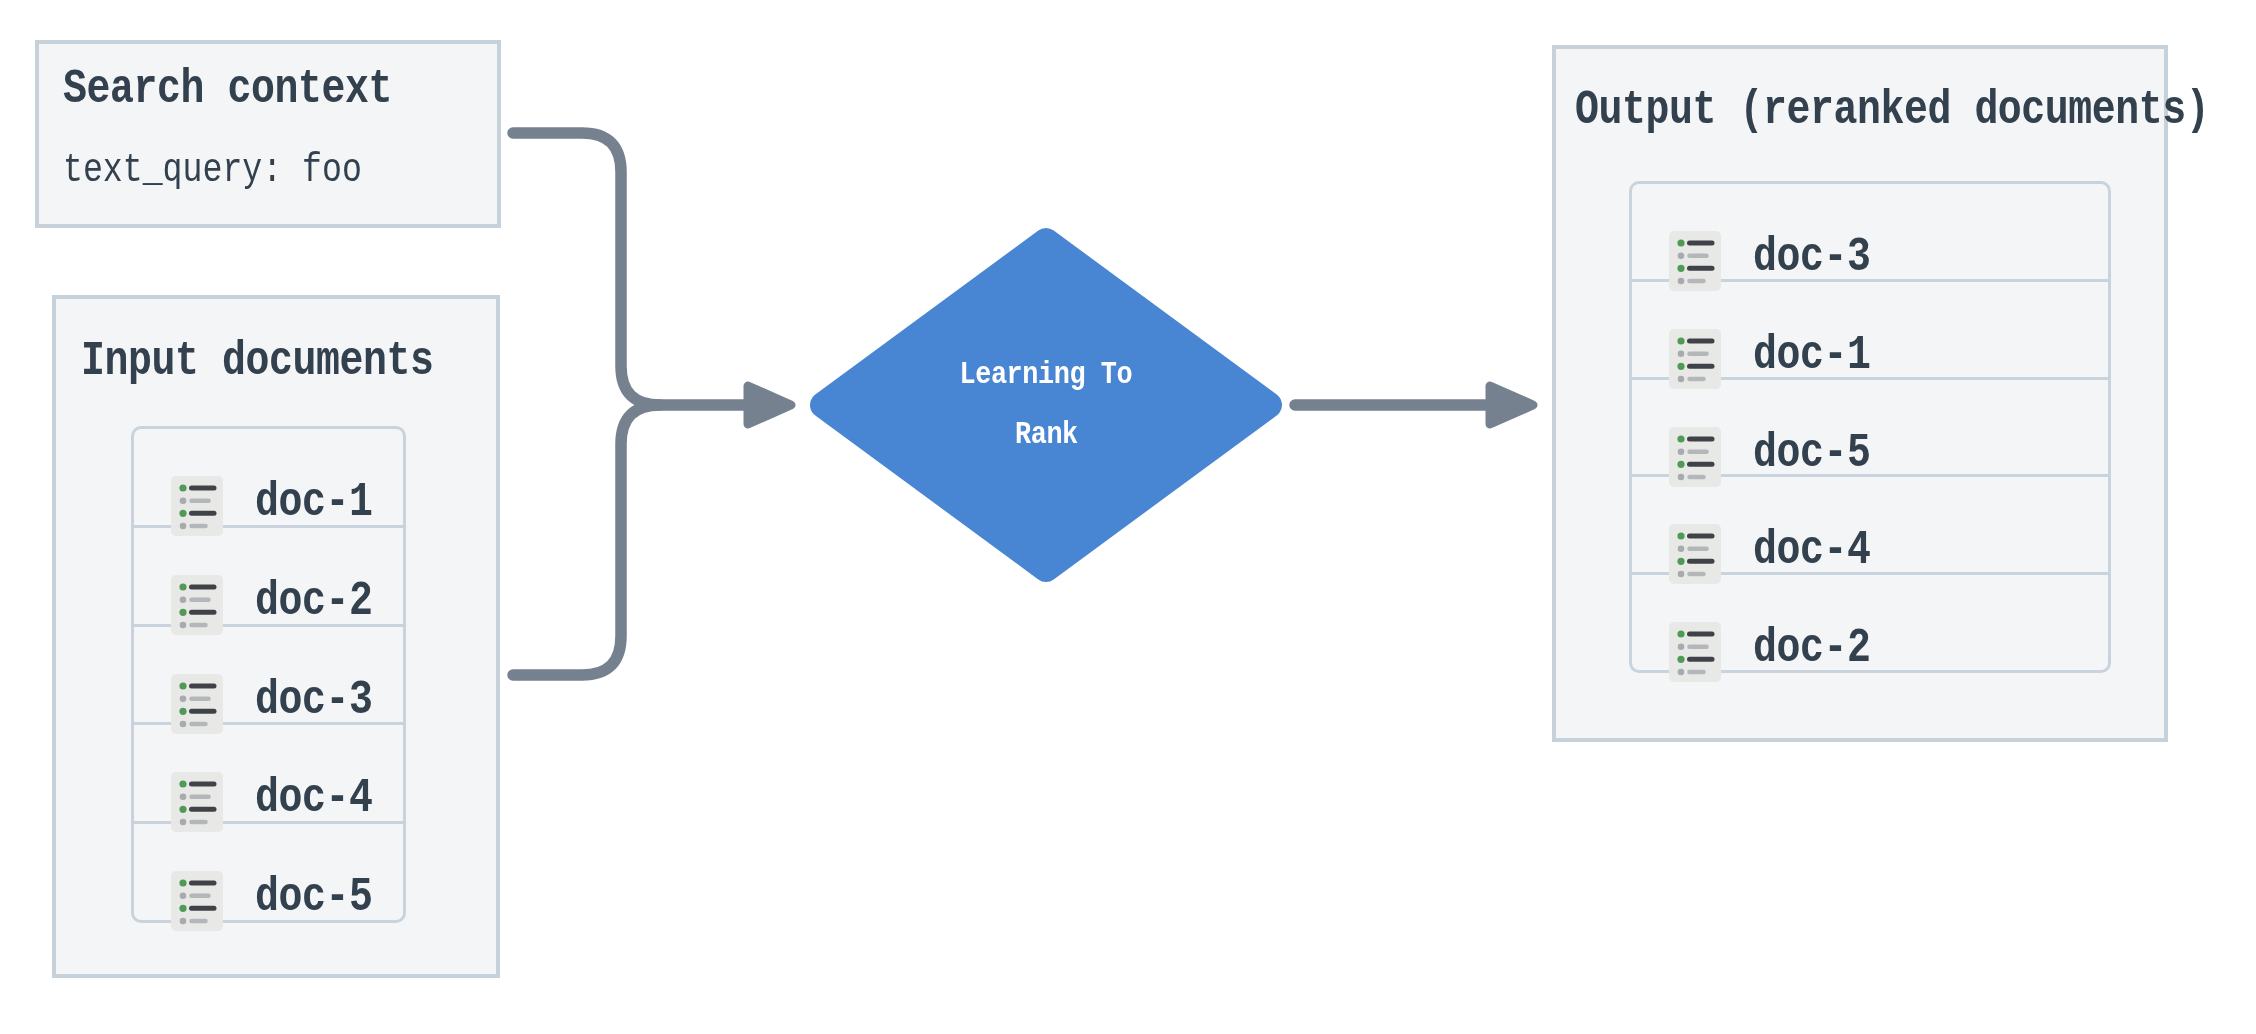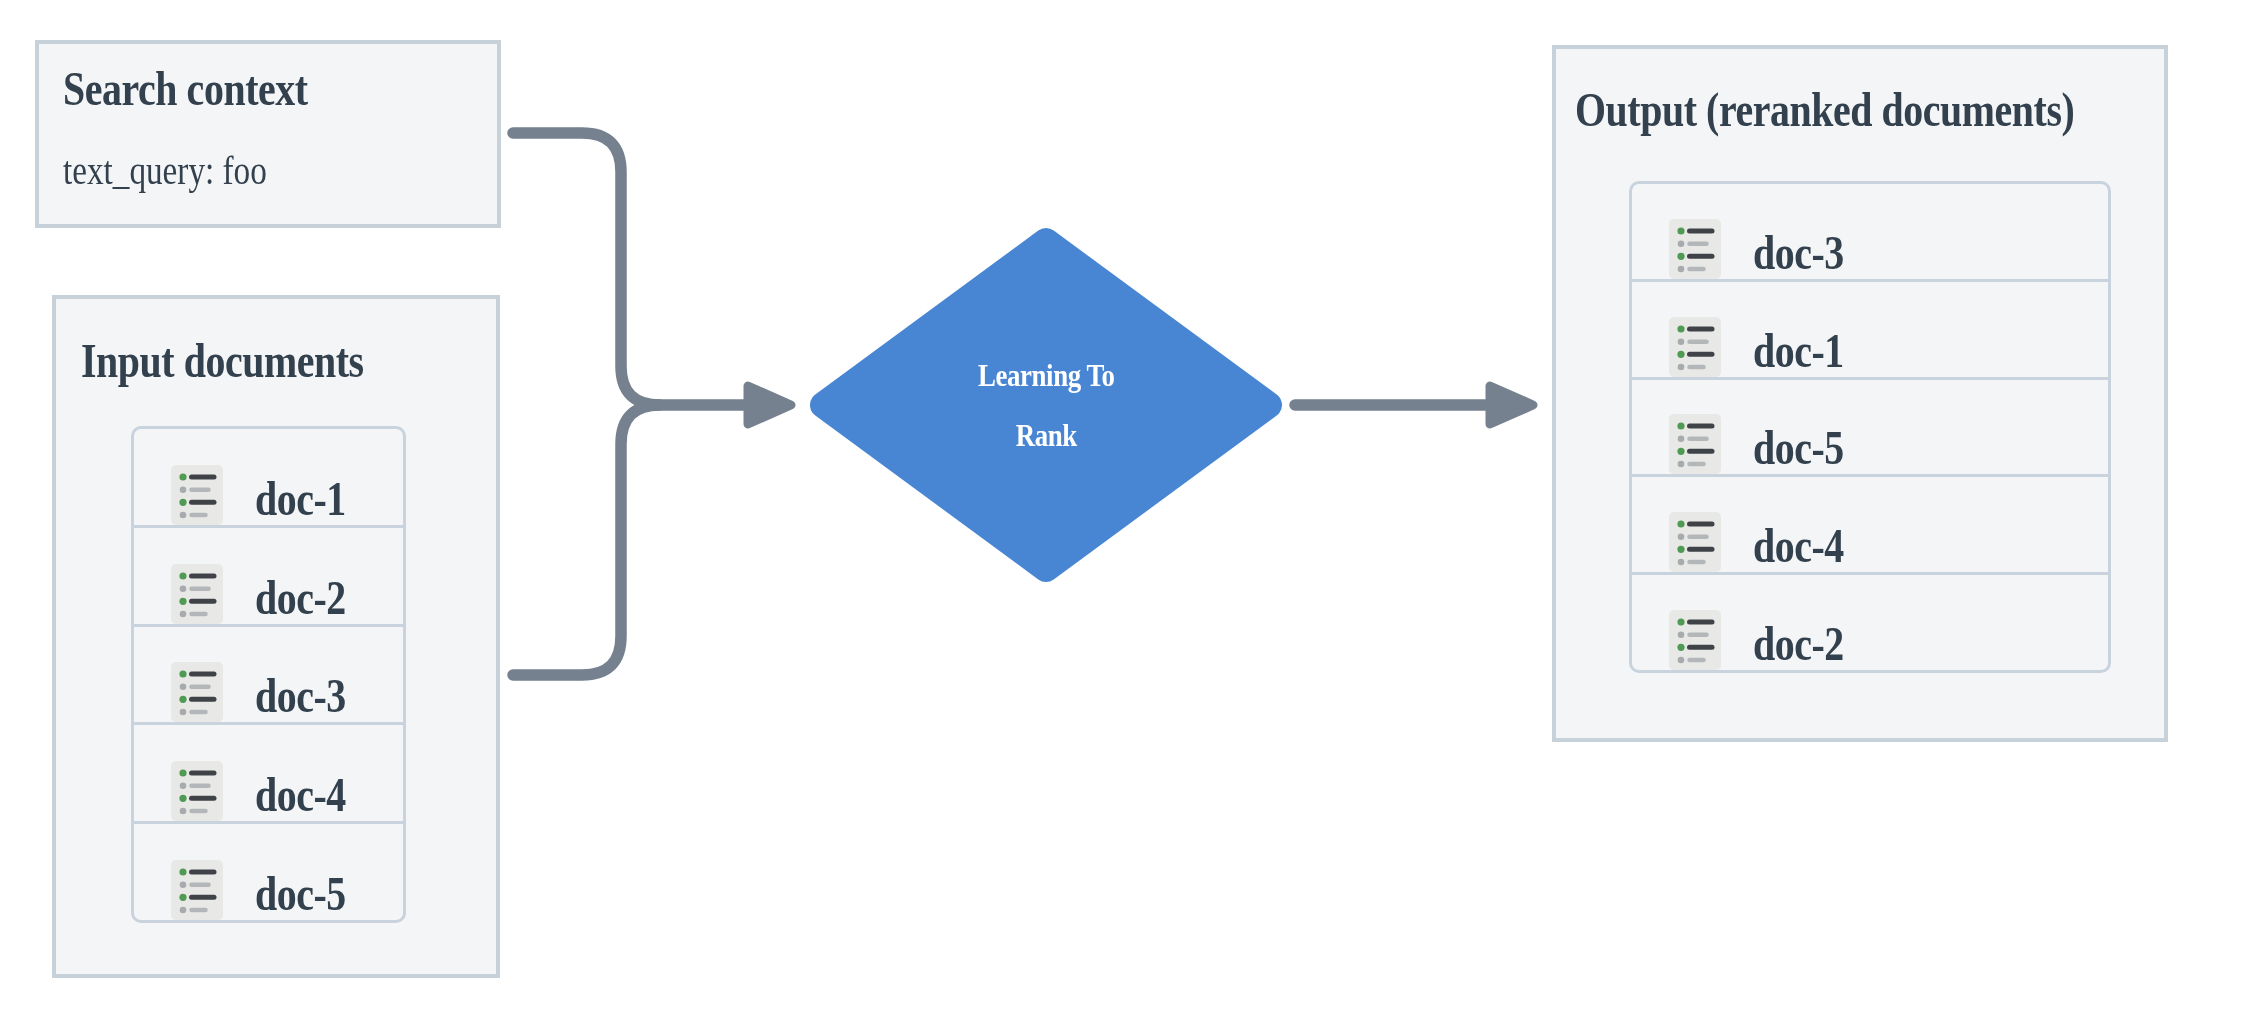--- a/index.html
+++ b/index.html
@@ -12,21 +12,21 @@
     --connector-gray:#75818e;
     --icon-bg:#e8e8e7;
     --icon-line-dark:#3f4347;
     --icon-line-gray:#b4b7ba;
     --icon-dot-green:#4f9b53;
     --icon-dot-gray:#a7abae;
   }
   html,body{margin:0;padding:0;background:#ffffff;}
   .canvas{
     position:relative;width:2256px;height:1034px;background:#ffffff;overflow:hidden;
-    font-family:Liberation Serif, serif;color:var(--text-dark);
+    font-family:Liberation Mono, monospace;color:var(--text-dark);
   }
   .connectors{position:absolute;left:0;top:0;width:2256px;height:1034px;z-index:1;}
   .connectors .line{fill:none;stroke:var(--connector-gray);stroke-width:11.5;stroke-linecap:round;}
   .connectors .head{fill:var(--connector-gray);stroke:var(--connector-gray);stroke-width:9;stroke-linejoin:round;}
 
   .panel{
     position:absolute;background:var(--panel-bg);
     border:4px solid var(--panel-border);box-sizing:border-box;z-index:2;
   }
   .search-box{left:35px;top:40px;width:466px;height:188px;}
@@ -42,22 +42,22 @@
   .cond{display:inline-block;transform:scaleX(.83);transform-origin:left center;}
 
   .doc-list{
     position:absolute;display:flex;flex-direction:column;
     border:3px solid var(--list-border);border-radius:10px;box-sizing:border-box;
     background:var(--panel-bg);
   }
   .input-box .doc-list{left:75px;top:127px;width:275px;height:497px;}
   .output-box .doc-list{left:73px;top:132px;width:482px;height:492px;}
   .doc-row{
-    flex:1;display:flex;align-items:flex-end;padding-left:37px;box-sizing:border-box;
-    border-bottom:3px solid var(--list-border);min-height:0;
+    flex:1;display:flex;align-items:flex-start;padding-left:37px;box-sizing:border-box;
+    border-bottom:3px solid var(--list-border);min-height:0;margin-top:47px;
   }
   .doc-row:last-child{border-bottom:none;}
   .doc-icon{flex:0 0 auto;}
   .doc-label{
     margin-left:32px;font-weight:700;font-size:48px;line-height:52px;letter-spacing:-.5px;
     display:inline-block;transform:scaleX(.83);transform-origin:left center;white-space:nowrap;
   }
 
   .diamond{position:absolute;left:790px;top:210px;width:510px;height:390px;z-index:2;}
   .diamond svg{position:absolute;left:0;top:0;width:510px;height:390px;overflow:visible;}

